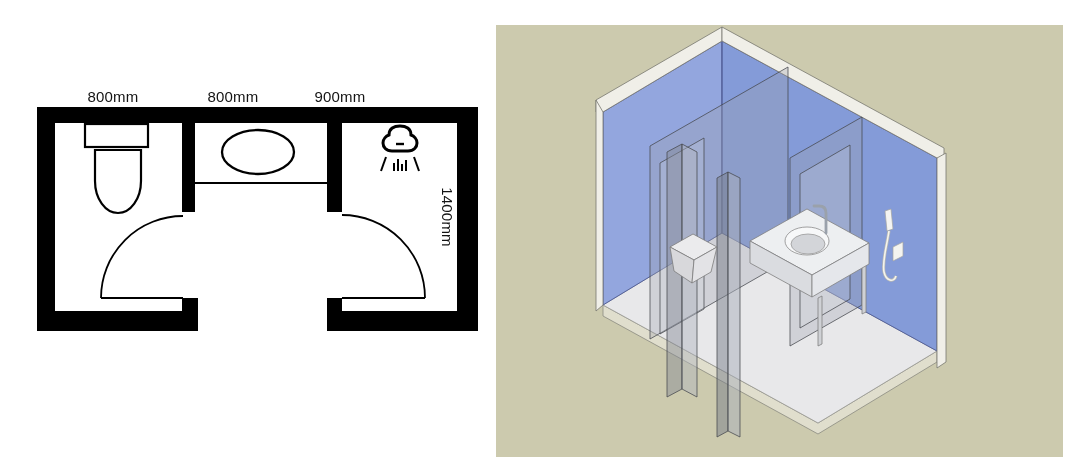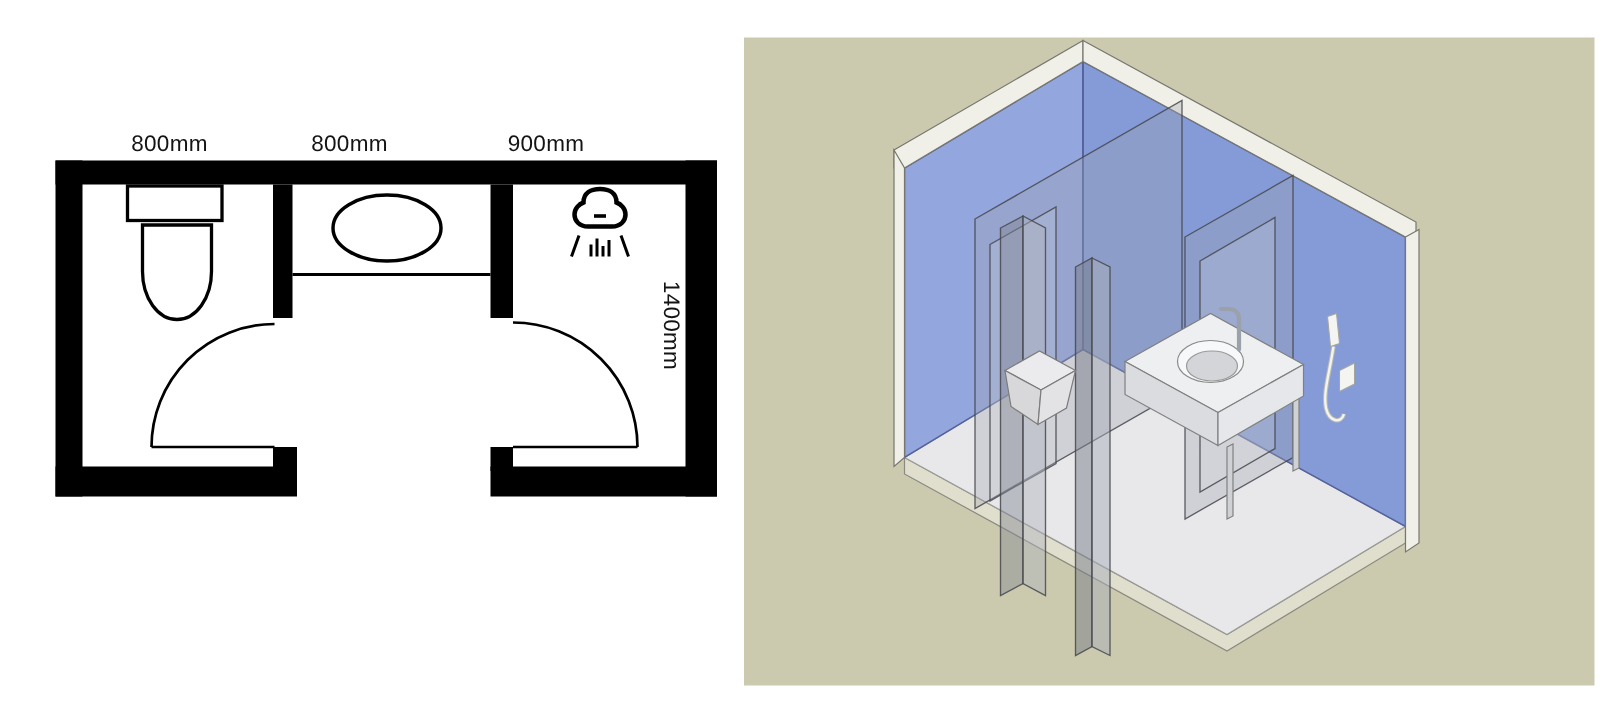--- a/index.html
+++ b/index.html
@@ -118,14 +118,14 @@
       <path d="M889,231 C886,250 882,262 884,272 C886,281 894,283 896,276" fill="none" stroke="#b9b9b2" stroke-width="3"></path>
       <path d="M889,231 C886,250 882,262 884,272 C886,281 894,283 896,276" fill="none" stroke="#f4f4ef" stroke-width="1.6"></path>
       <polygon points="885,211 891,209 893,229 887,231" fill="#f4f4f2" stroke="#a5a5a0" stroke-width="0.7"></polygon>
       <polygon points="893,247 903,242 903,256 893,261" fill="#f4f4f0" stroke="#a5a5a0" stroke-width="0.7"></polygon>
     </g>
   </g>
 </svg>
 
 <div class="plan-label" style="left:113px;top:96px">800mm</div>
 <div class="plan-label" style="left:233px;top:96px">800mm</div>
-<div class="plan-label" style="left:364px;top:96px">900mm</div>
+<div class="plan-label" style="left:340px;top:96px">900mm</div>
 <div class="plan-label rot" style="left:447px;top:217px">1400mm</div>
 
 </body></html>

